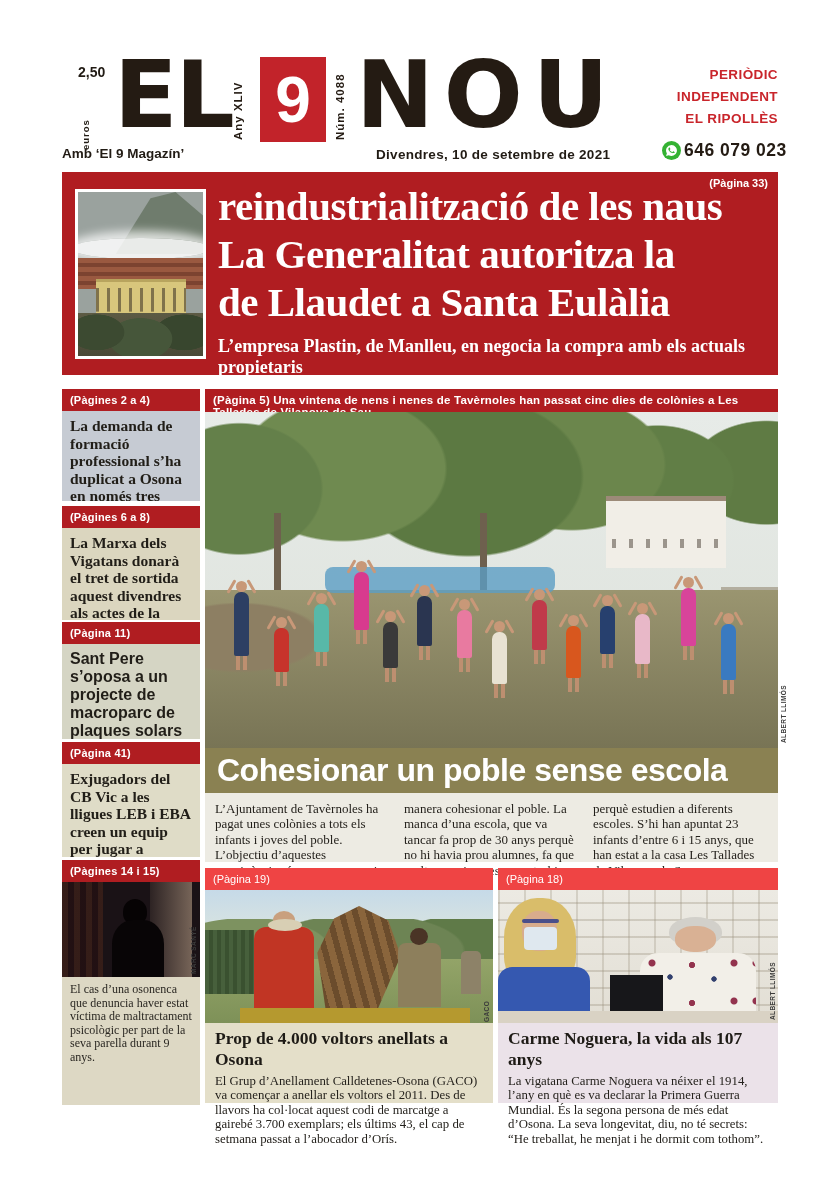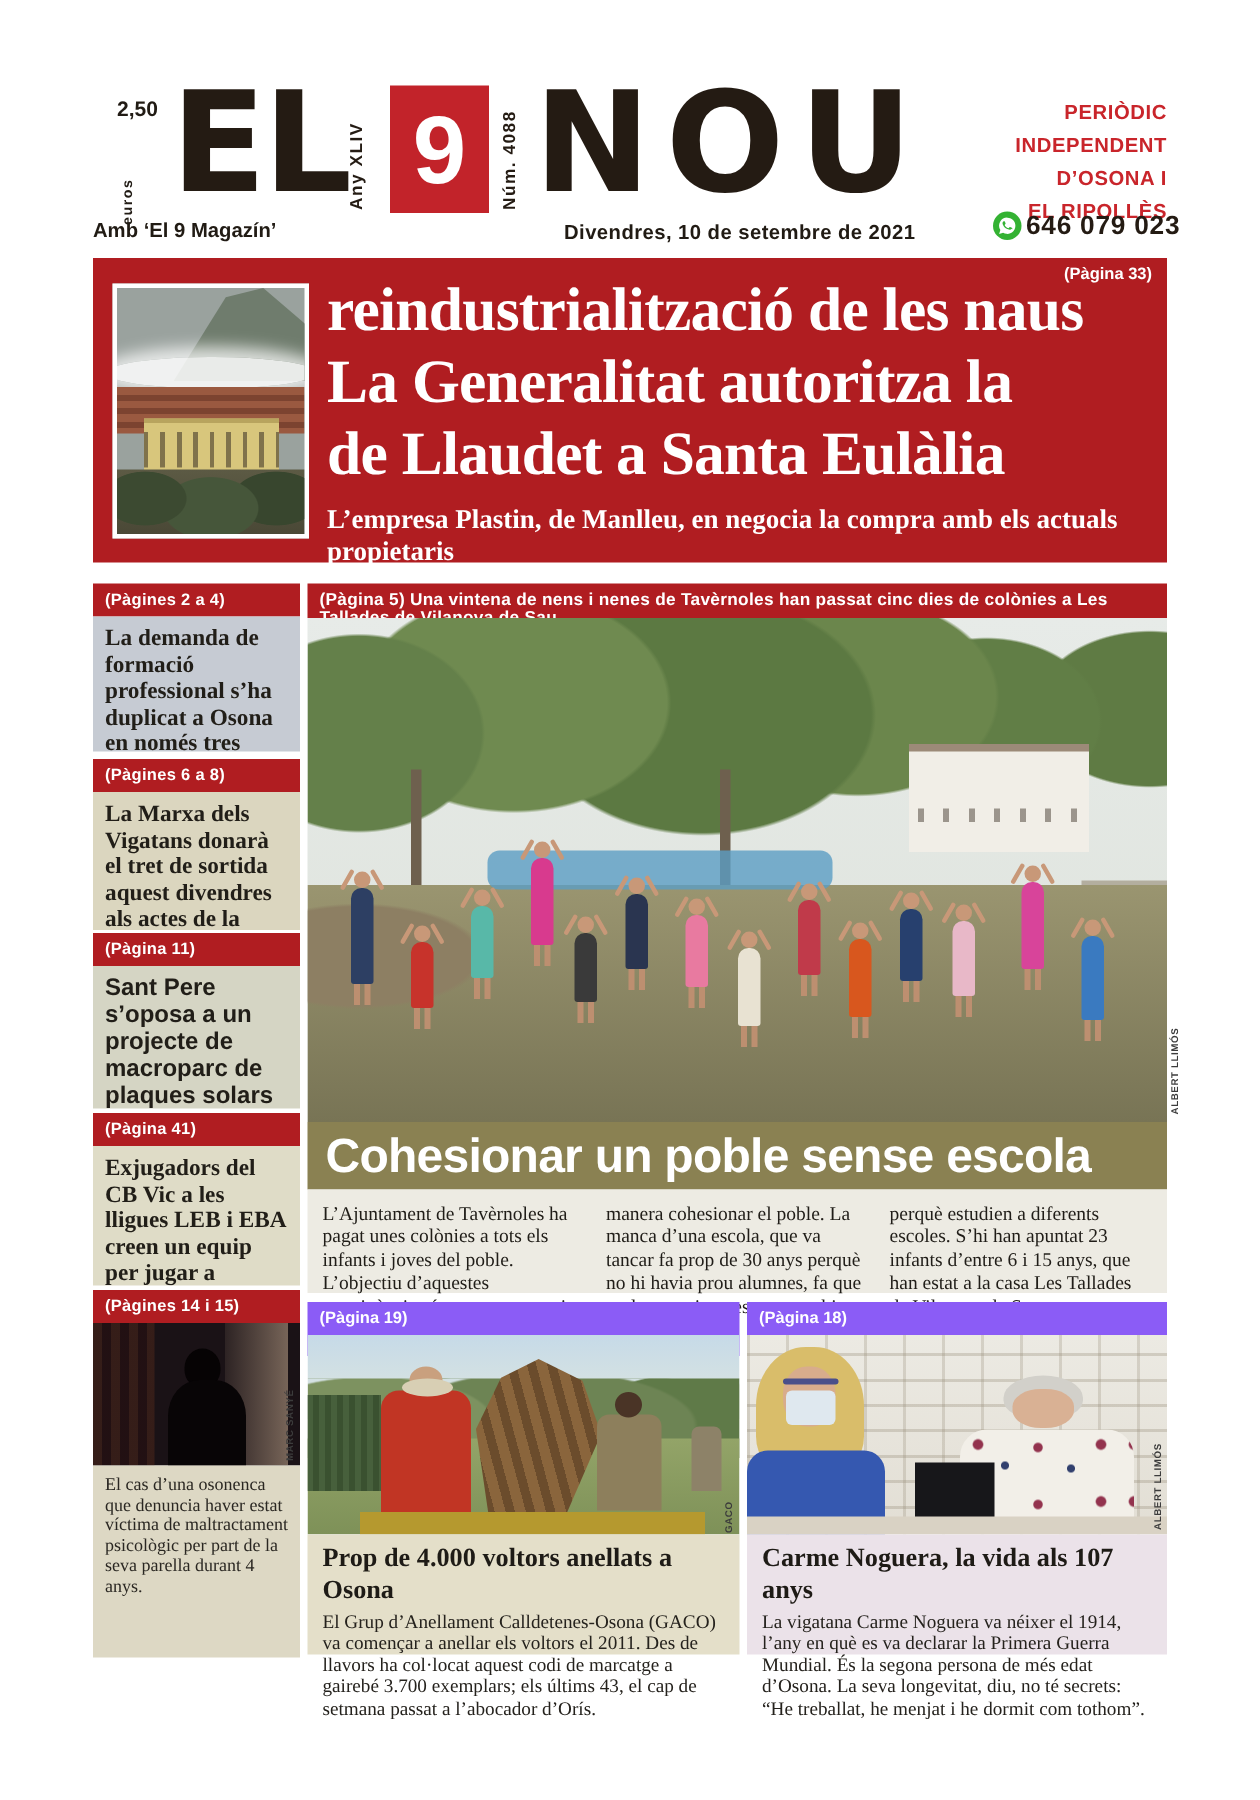--- a/index.html
+++ b/index.html
@@ -107,21 +107,21 @@
               box-shadow:7px 0 #bd8f70;}
   .fig i{position:absolute;top:-13px;width:3px;height:15px;background:#c89878;border-radius:2px;}
   .fig i.l{left:-4px;transform:rotate(30deg);}
   .fig i.r{right:-4px;transform:rotate(-30deg);}
   .banner{left:205px;top:748px;width:573px;height:45px;background:#8a8152;color:#fff;
           font-size:32px;font-weight:bold;line-height:45px;box-sizing:border-box;padding-left:12px;letter-spacing:-.5px;}
   .text-strip{left:205px;top:793px;width:573px;height:69px;background:#edebe3;box-sizing:border-box;
               padding:8px 10px;display:flex;gap:14px;}
   .text-strip .col{flex:1;font-size:13px;line-height:15.4px;color:#201d18;}
   
-  .bs-header{width:288px;height:36px;background:#8b5cf6;color:#fff;font-size:11px;font-weight:bold;
+  .bs-header{width:288px;height:36px;background:#ef4444;color:#fff;font-size:11px;font-weight:normal;
              box-sizing:border-box;padding:5px 0 0 8px;}
   .bsh-mid{left:205px;top:868px;}
   .bsh-right{left:498px;top:868px;width:280px;}
   .bs-photo{top:890px;height:133px;overflow:hidden;}
   .bp-mid{left:205px;width:288px;}
   .bp-right{left:498px;width:280px;}
   .mp-sky{position:absolute;top:0;left:0;width:100%;height:42%;background:linear-gradient(#c6dae8,#dfe7de);}
   .mp-hills{position:absolute;top:22%;left:0;width:100%;height:40%;
             background:radial-gradient(ellipse 120px 45px at 15% 55%,#7d9260 0 66%,transparent 68%),
                        radial-gradient(ellipse 150px 55px at 55% 60%,#6d8454 0 66%,transparent 68%),
@@ -179,21 +179,20 @@
   <div class="abs vert mast-vert v-any">Any XLIV</div>
   <div class="abs digit-box">
     <span>9</span>
   </div>
   <div class="abs vert mast-vert v-num">Núm. 4088</div>
   <div class="abs mast-letters mast-nou">NOU</div>
 
   <div class="abs tagline">
     <div>PERIÒDIC</div>
     <div>INDEPENDENT</div>
-    <div>D’OSONA I</div>
     <div>EL RIPOLLÈS</div>
   </div>
 
   <div class="abs supplement">Amb ‘El 9 Magazín’</div>
   <div class="abs dateline">Divendres, 10 de setembre de 2021</div>
 
   <div class="abs phone">
     <span class="wa-icon">
       <svg width="13" height="13" viewBox="0 0 24 24">
           <path fill="#fff" d="M12 2a10 10 0 0 0-8.5 15.3L2 22l4.9-1.4A10 10 0 1 0 12 2zm5 13.6c-.2.6-1.2 1.2-1.7 1.2-.5.1-1 .2-3.3-.7-2.8-1.2-4.6-4-4.7-4.2-.1-.2-1.1-1.5-1.1-2.9s.7-2 1-2.3c.2-.3.5-.3.7-.3h.5c.2 0 .4 0 .6.5l.9 2.1c.1.2.1.4 0 .6l-.4.6-.5.5c-.2.2-.3.4-.1.7.2.3.8 1.3 1.7 2.1 1.2 1.1 2.2 1.4 2.5 1.5.3.1.5.1.7-.1l1-1.2c.2-.3.4-.2.7-.1l2.1 1c.3.2.5.3.6.4.1.2.1.7-.2 1.6z"></path>
@@ -233,21 +232,21 @@
 
   <div class="abs si-header sh5">(Pàgines 14 i 15)</div>
   <div class="abs side-photo">
     <div class="sp-curtain"></div>
     <div class="sp-window"></div>
     <div class="sp-head"></div>
     <div class="sp-body"></div>
   </div>
   <div class="abs vert credit cr-side">MARC SANYÉ</div>
   <div class="abs si-textbox">
-    <p class="si-note serif">El cas d’una osonenca que denuncia haver estat víctima de maltractament psicològic per part de la seva parella durant 4 anys.</p>
+    <p class="si-note serif">El cas d’una osonenca que denuncia haver estat víctima de maltractament psicològic per part de la seva parella durant 9 anys.</p>
   </div>
 
   <div class="abs caption-bar">(Pàgina 5) Una vintena de nens i nenes de Tavèrnoles han passat cinc dies de colònies a Les Tallades de Vilanova de Sau</div>
 
   <div class="abs main-photo">
     <div class="ph-canopy"></div>
     <div class="ph-trunk" style="left:12%;"></div>
     <div class="ph-trunk" style="left:48%;"></div>
     <div class="ph-house"></div>
     <div class="ph-road"></div>

